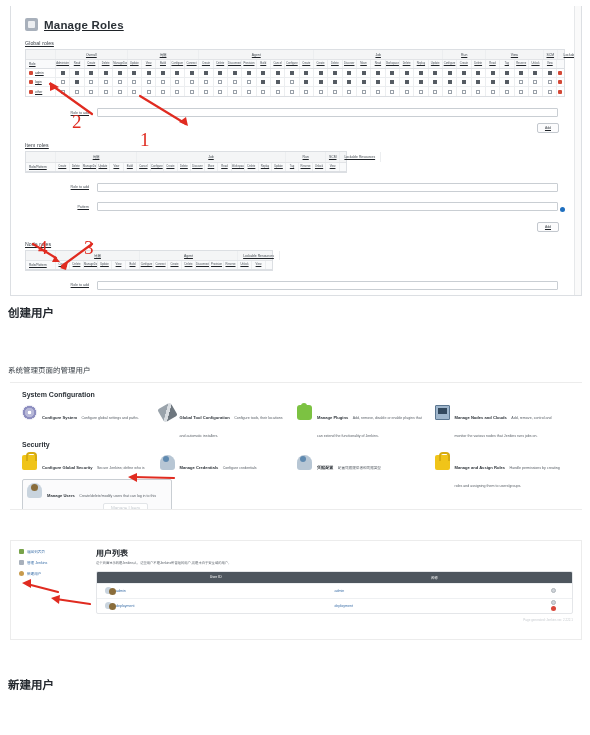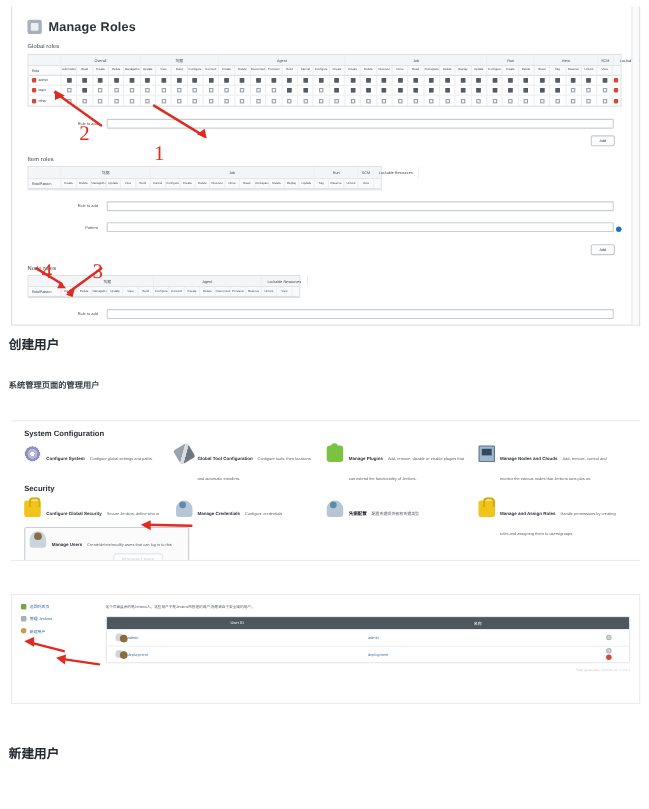--- a/index.html
+++ b/index.html
@@ -12,21 +12,21 @@
     overflow: hidden;
   }
   .page { position: relative; width: 590px; height: 735px; }
 
   
   .shot { position: absolute; background: #fff; }
   .shot.bordered { border: 1px solid #e3e5e8; }
 
   
   #shot-roles { left: 10px; top: 6px; width: 572px; height: 290px;
-                border: 1px solid #dcdfe3; border-top: none; overflow: hidden; }
+                border: 1px solid #dcdfe3; border-top: none; overflow: hidden; text-decoration: underline; }
   #shot-roles .scroll-edge { position:absolute; right:0; top:0; width:7px; height:100%;
                 border-left:1px solid #e6e8ea; background:#fafafa; }
   .roles-head { display:flex; align-items:center; gap:6px; padding:12px 0 0 14px; }
   .roles-head .ico {
     width:13px; height:13px; background:#a8b0bb; border-radius:2px; position:relative; flex:0 0 auto;
   }
   .roles-head .ico:after{ content:""; position:absolute; left:3px; top:3px; width:7px;height:7px;
     background:#eceef1; border-radius:1px;}
   .roles-title { font-size:11.5px; font-weight:bold; color:#2b3137; letter-spacing:.2px; }
 
@@ -641,21 +641,21 @@
       <polygon points="55,256 60,262 52,262"></polygon>
       <polygon points="60,268 68,262 66,270"></polygon>
     </g>
   </svg>
   <span class="anno-num" style="left:72px;top:112px;">2</span>
   <span class="anno-num" style="left:140px;top:130px;">1</span>
   <span class="anno-num" style="left:38px;top:238px;">4</span>
   <span class="anno-num" style="left:84px;top:238px;">3</span>
 
   <div class="doc-h2" style="left:8px;top:304px;">创建用户</div>
-  <div class="doc-p" style="left:8px;top:344px;font-weight:bold;">系统管理页面的管理用户</div>
+  <div class="doc-p" style="left:8px;top:364px;">系统管理页面的管理用户</div>
 
   <div class="shot" id="shot-sysconf">
 
     <div class="sc-title" style="position:absolute;left:12px;top:8px;">System Configuration</div>
 
     <div class="sc-grid" style="position:absolute;left:12px;top:22px;right:10px;">
       <div class="sc-col">
         <span class="ic ic-gear"></span>
         <span class="sc-txt">
           <span class="t">Configure System</span>
@@ -744,20 +744,21 @@
         <span class="sq" style="background:#a8b0bb"></span>
         <span>管理 Jenkins</span>
       </div>
       <div class="si">
         <span class="sq" style="background:#c79a4d;border-radius:50%"></span>
         <span>新建用户</span>
       </div>
     </div>
 
     <div class="ul-main">
+      <div class="ul-h1">用户列表</div>
       <div class="ul-sub">这个页面显示的是Jenkins人。这些用户不是Jenkins所管理的用户,而是来自于安全域的用户。</div>
 
       <div class="ul-table">
         <div class="ul-thead">
           <div style="width:50%">User ID</div>
           <div style="width:42%">名称</div>
           <div style="width:8%"></div>
         </div>
 
         <div class="ul-tr">

